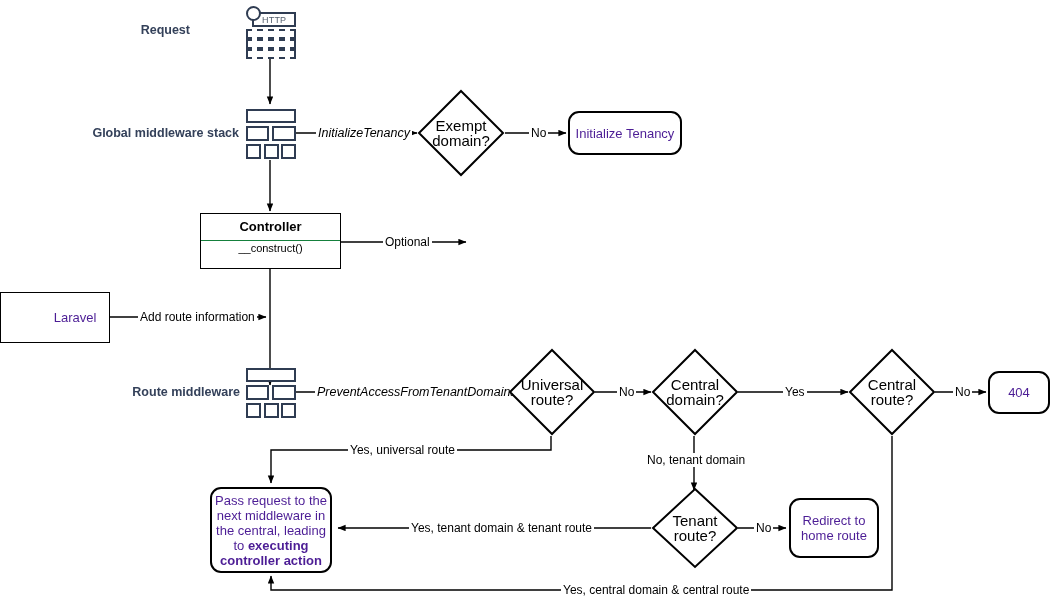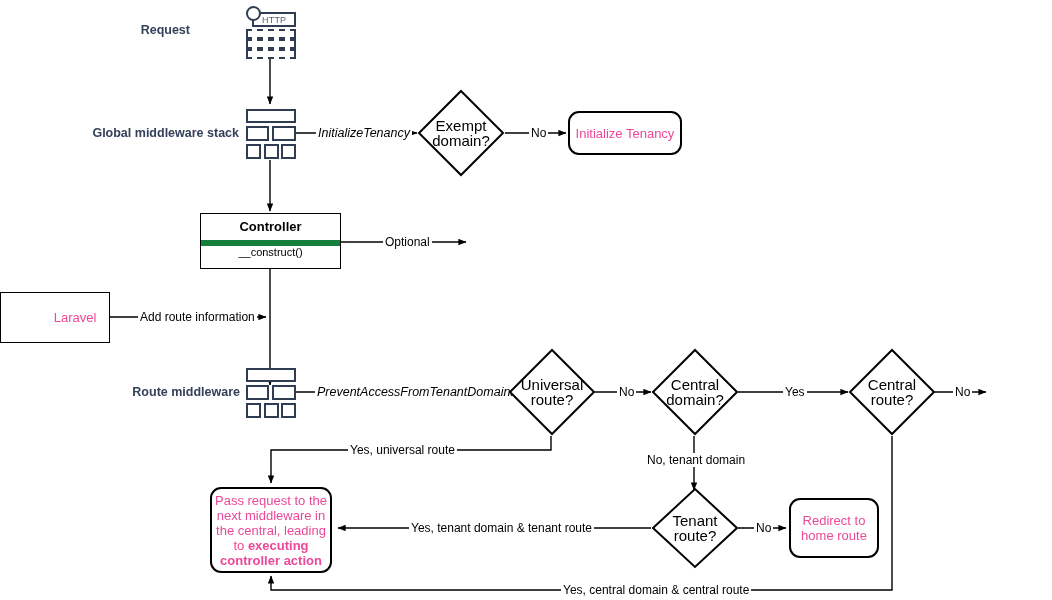--- a/index.html
+++ b/index.html
@@ -21,21 +21,21 @@
     width: 1052px;
     height: 600px;
   }
   .node {
     position: absolute;
     box-sizing: border-box;
     display: flex;
     align-items: center;
     justify-content: center;
     text-align: center;
-    color: #ec4899;
+    color: #4c1d95;
     font-size: 13px;
     line-height: 15px;
   }
   .rect {
     border: 1.6px solid #000000;
     background: #ffffff;
   }
   .rounded {
     border: 2px solid #000000;
     border-radius: 11px;
@@ -67,21 +67,21 @@
     border: 1.6px solid #000000;
     background: #ffffff;
     display: flex;
     flex-direction: column;
   }
   .card-title {
     font-weight: bold;
     font-size: 13px;
     text-align: center;
     padding: 5px 0 6px 0;
-    border-bottom: 6px solid #15803d;
+    border-bottom: 1px solid #15803d;
     color: #000;
   }
   .card-body {
     flex: 1;
     display: flex;
     align-items: center;
     justify-content: center;
     font-size: 11px;
     padding-bottom: 14px;
   }
@@ -290,20 +290,23 @@
       <polygon points="44,2 86,44 44,86 2,44" fill="#ffffff" stroke="#000000" stroke-width="2"></polygon>
     </svg>
     <div class="dtext">
       <span>
         <span>Central</span><br>
         <span>route?</span>
       </span>
     </div>
   </div>
 
+  <div class="node rounded" style="left:988px; top:371px; width:62px; height:43px;">
+    <span>404</span>
+  </div>
 
   <div class="diamond" style="left:651px; top:487px; width:88px; height:82px;">
     <svg width="88" height="82" viewBox="0 0 88 82">
       <polygon points="44,2 86,41 44,80 2,41" fill="#ffffff" stroke="#000000" stroke-width="2"></polygon>
     </svg>
     <div class="dtext">
       <span>
         <span>Tenant</span><br>
         <span>route?</span>
       </span>

